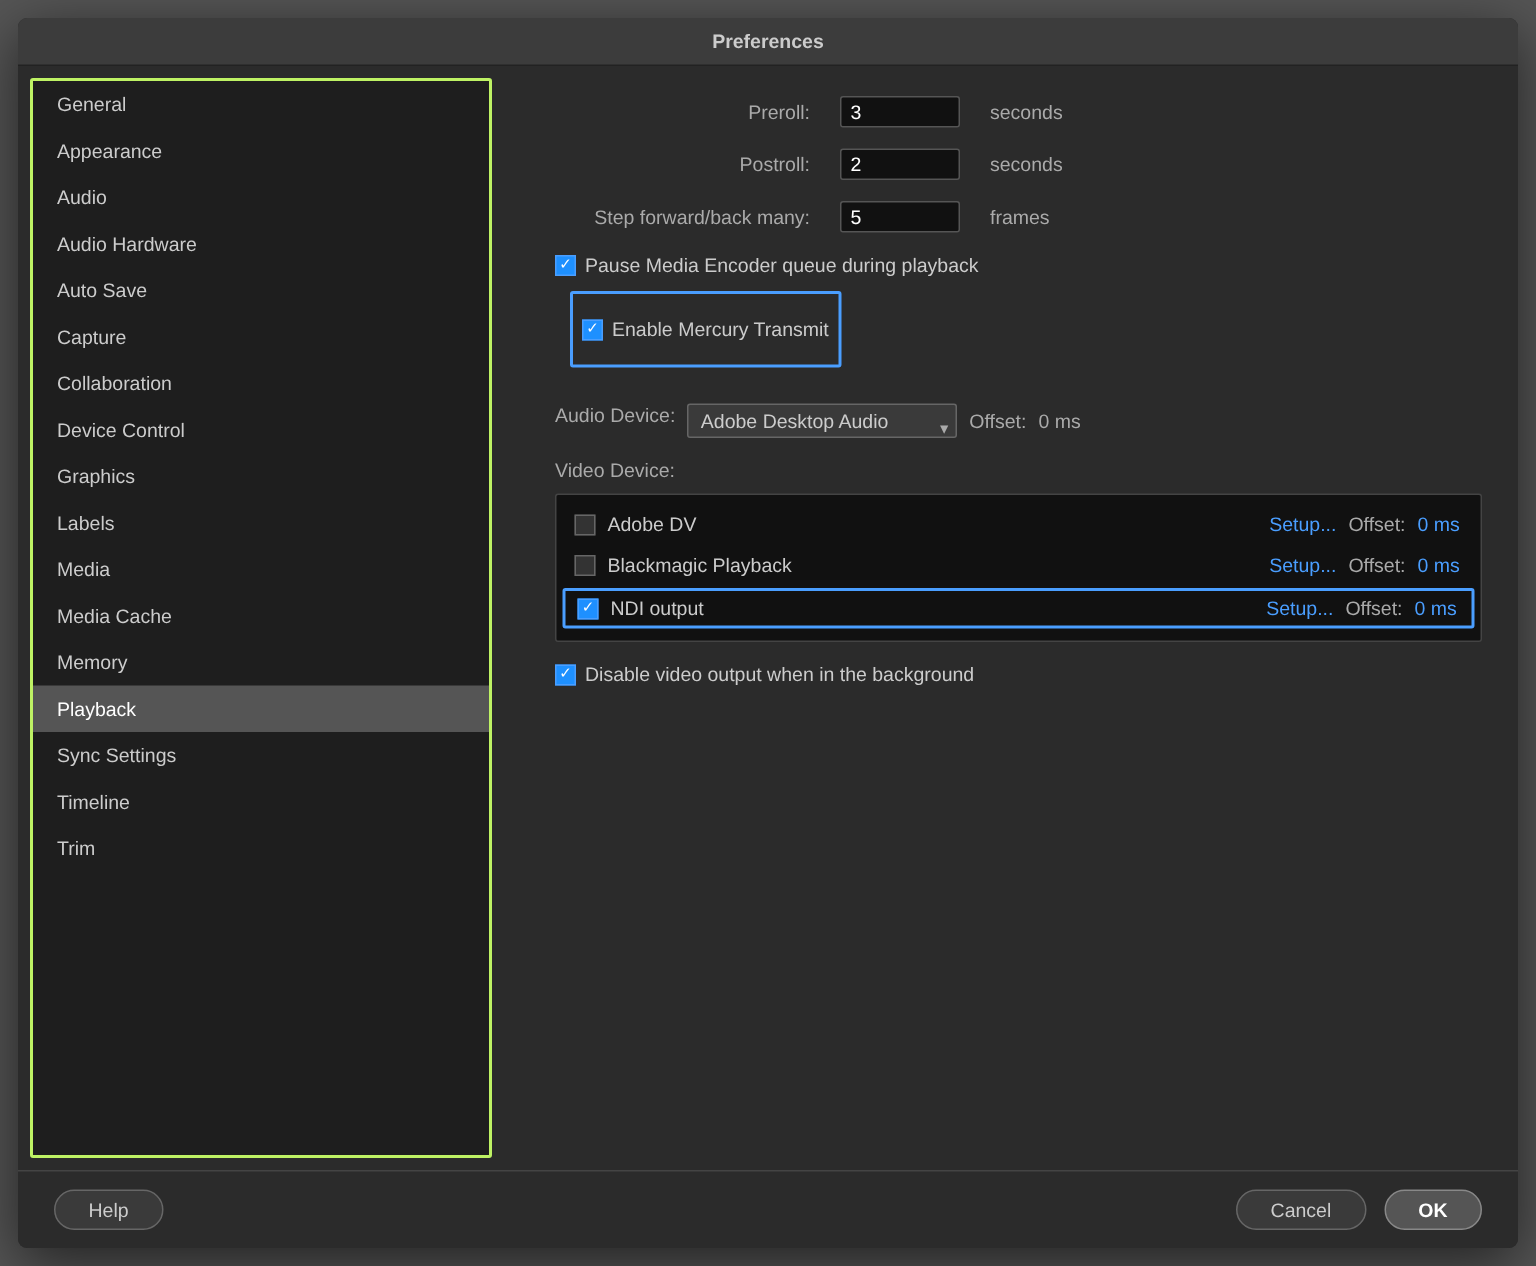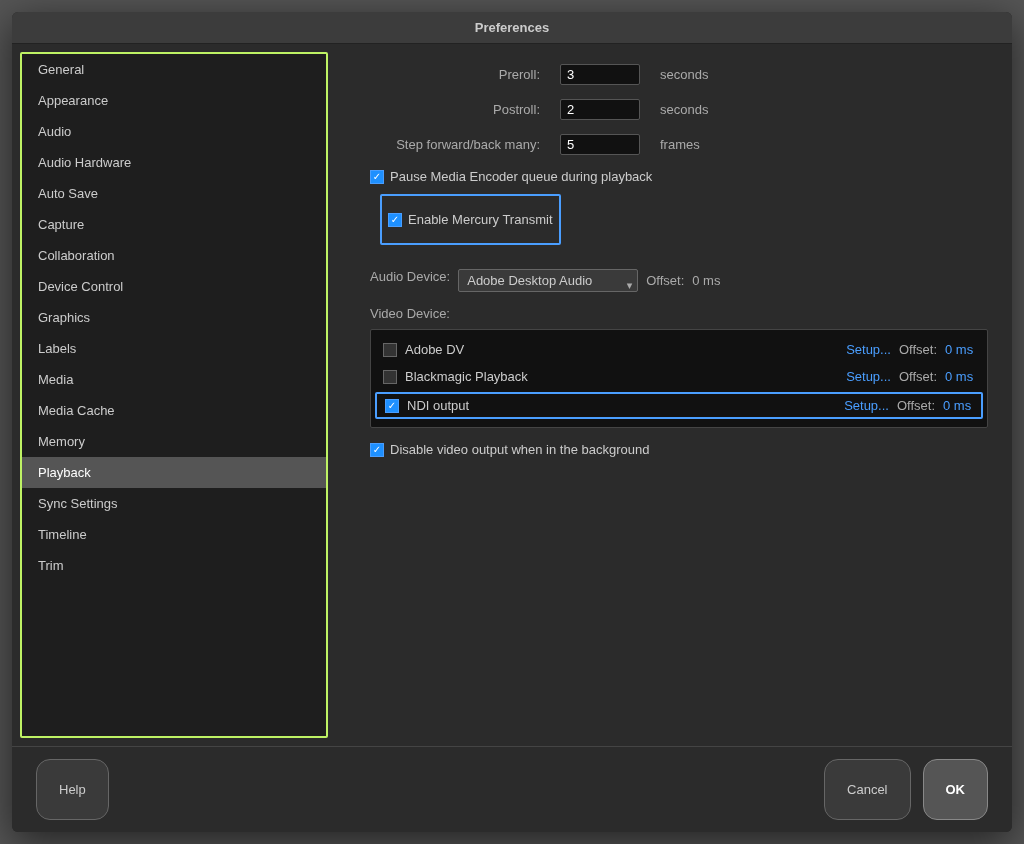--- a/index.html
+++ b/index.html
@@ -219,21 +219,21 @@
       display: flex;
       justify-content: flex-end;
       align-items: center;
       padding: 12px 24px;
       gap: 12px;
       border-top: 1px solid #444;
       flex-shrink: 0;
       background: #2b2b2b;
     }
     .btn {
-      padding: 22px 22px;
+      padding: 5px 22px;
       border-radius: 14px;
       font-size: 13px;
       cursor: pointer;
       border: 1px solid #666;
       background: #3a3a3a;
       color: #ccc;
     }
     .btn-ok {
       background: #555;
       color: #fff;

